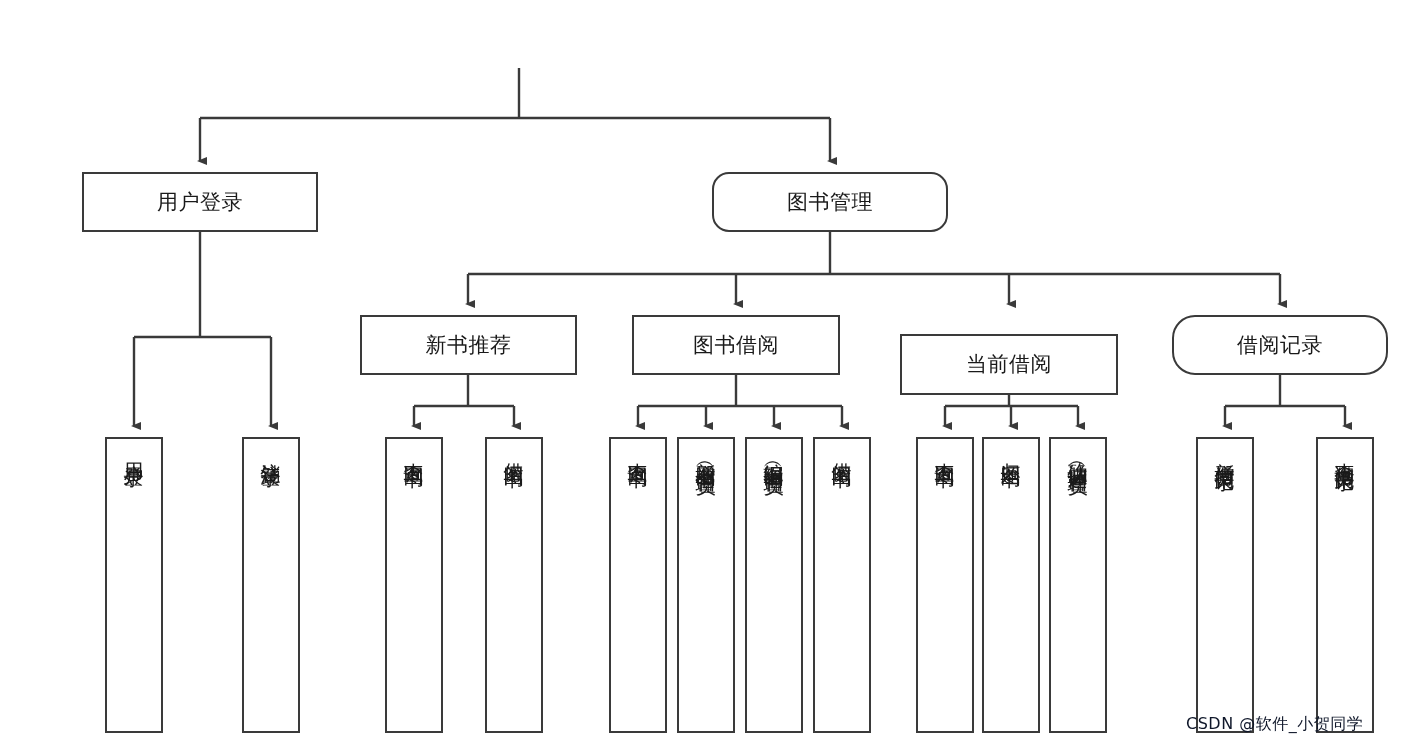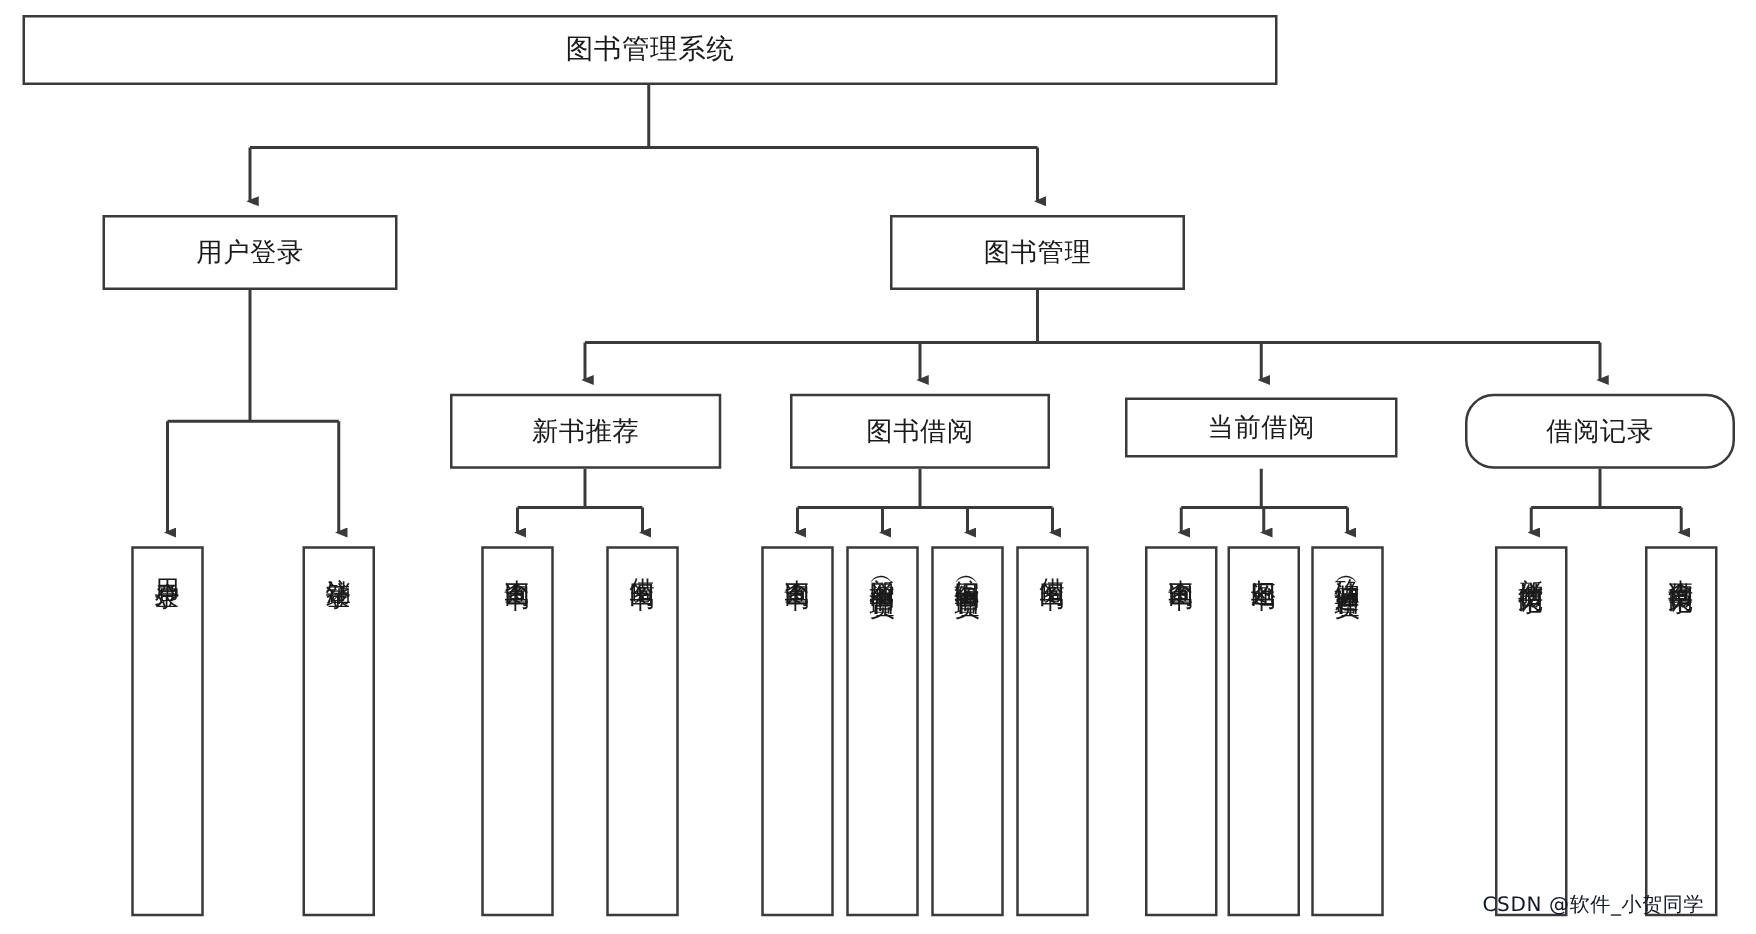--- a/index.html
+++ b/index.html
@@ -118,38 +118,35 @@
       <path d="M1011,406 L1011,426" marker-end="url(#arrow)"></path>
       <path d="M1078,406 L1078,426" marker-end="url(#arrow)"></path>
 
       <path d="M1280,375 L1280,406"></path>
       <path d="M1225,406 L1345,406"></path>
       <path d="M1225,406 L1225,426" marker-end="url(#arrow)"></path>
       <path d="M1345,406 L1345,426" marker-end="url(#arrow)"></path>
     </g>
   </svg>
 
-  <div class="node root" style="left:18px; top:12px; width:1004px; height:56px;">
-    <span class="node-label">图书管理系统</span>
-  </div>
 
   <div class="node" style="left:82px; top:172px; width:236px; height:60px;">
     <span class="node-label">用户登录</span>
   </div>
-  <div class="node" style="left:712px; top:172px; width:236px; height:60px;">
+  <div class="node" style="left:712px; top:172px; width:236px; height:60px;border-radius:17px;">
     <span class="node-label">图书管理</span>
   </div>
 
   <div class="node" style="left:360px; top:315px; width:217px; height:60px;">
     <span class="node-label">新书推荐</span>
   </div>
   <div class="node" style="left:632px; top:315px; width:208px; height:60px;">
     <span class="node-label">图书借阅</span>
   </div>
-  <div class="node" style="left:900px; top:318px; width:218px; height:48px;">
+  <div class="node" style="left:900px; top:334px; width:218px; height:61px;">
     <span class="node-label">当前借阅</span>
   </div>
   <div class="node" style="left:1172px; top:315px; width:216px; height:60px;border-radius:23px;">
     <span class="node-label">借阅记录</span>
   </div>
 
   <div class="node leaf" style="left:105px; top:437px; width:58px; height:296px;">
     <span class="node-label">用户登录</span>
   </div>
   <div class="node leaf" style="left:242px; top:437px; width:58px; height:296px;">

